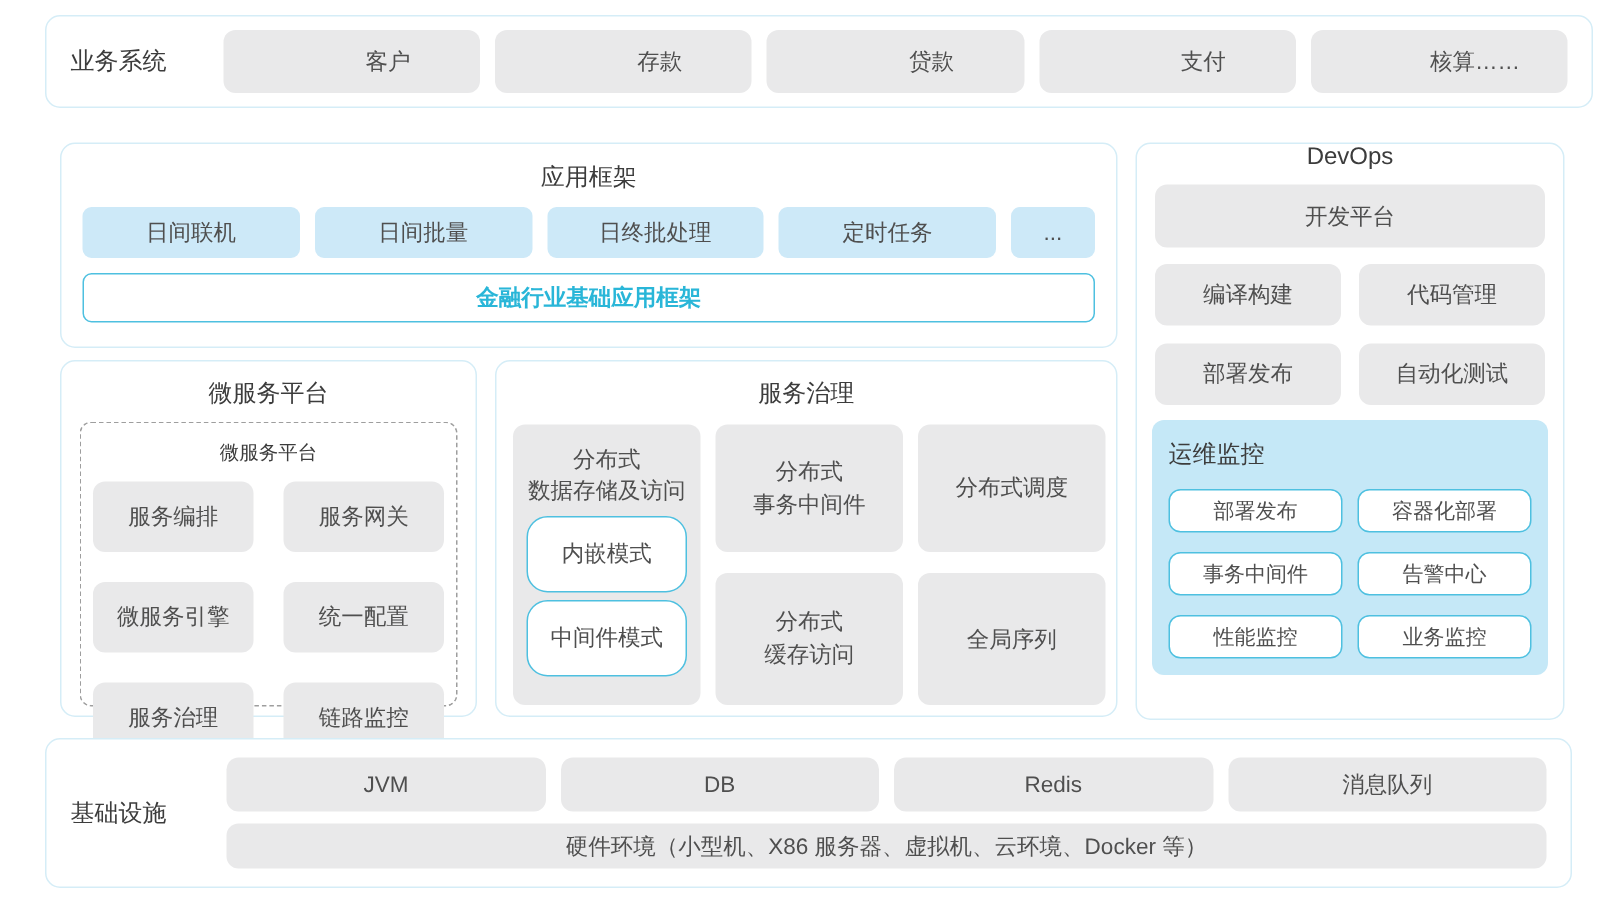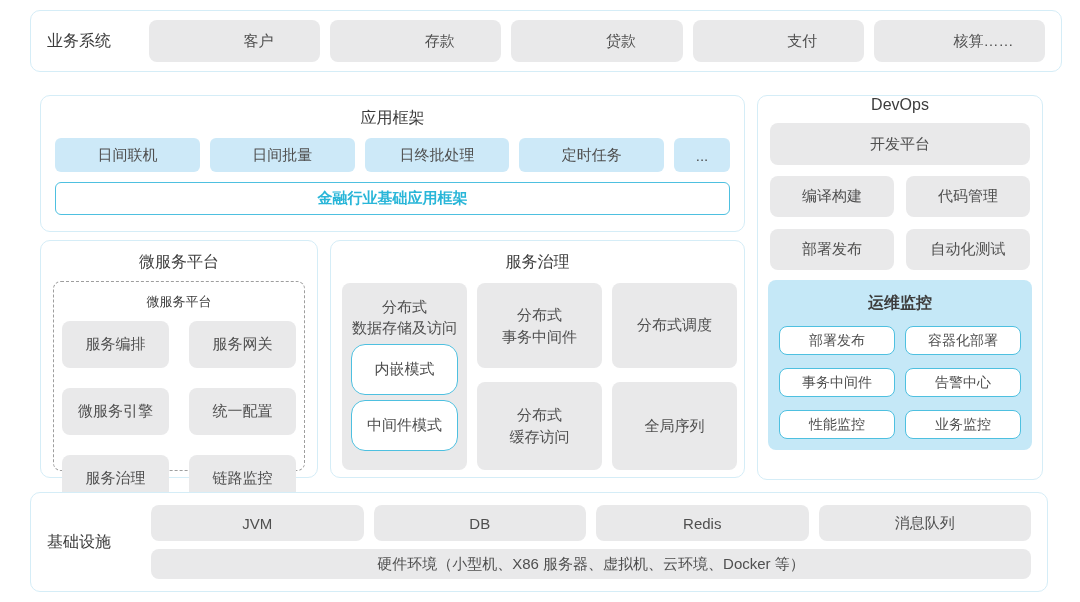--- a/index.html
+++ b/index.html
@@ -38,21 +38,21 @@
   .base-box{margin:10px 14px 0;height:33px;border:1.5px solid var(--cyan);border-radius:6px;display:flex;align-items:center;justify-content:center;font-size:15px;font-weight:600;color:var(--cyan-text);}
 
   
   .devops{left:757px;top:95px;width:286px;height:385px;}
   .devops .panel-title{margin-top:0;}
   .devops .wide{margin:9px 12px 0;height:42px;}
   .grid2{display:grid;grid-template-columns:1fr 1fr;}
   .devops-grid{margin:11px 12px 0;gap:12px;}
   .devops-grid .chip{height:41px;}
   .ops{margin:10px 10px 0;height:170px;background:var(--opsbg);border-radius:8px;padding:9px 11px;}
-  .ops-title{text-align:center;font-size:16px;font-weight:700;color:var(--title);margin:4px 0 12px;}
+  .ops-title{text-align:left;font-size:16px;font-weight:400;color:var(--title);margin:4px 0 12px;}
   .ops-grid{gap:13px 10px;}
   .ops-grid .chip{height:29px;font-size:14px;}
 
   
   .micro{left:40px;top:240px;width:278px;height:238px;}
   .micro .panel-title{margin-top:11px;}
   .dashed{margin:8px 12px 0;height:190px;border:1px dashed #9e9e9e;border-radius:8px;padding:6px 8px;}
   .dashed-title{text-align:center;font-size:13px;color:var(--title);margin:5px 0 10px;}
   .micro-grid{gap:20px;}
   .micro-grid .chip{height:47px;}

